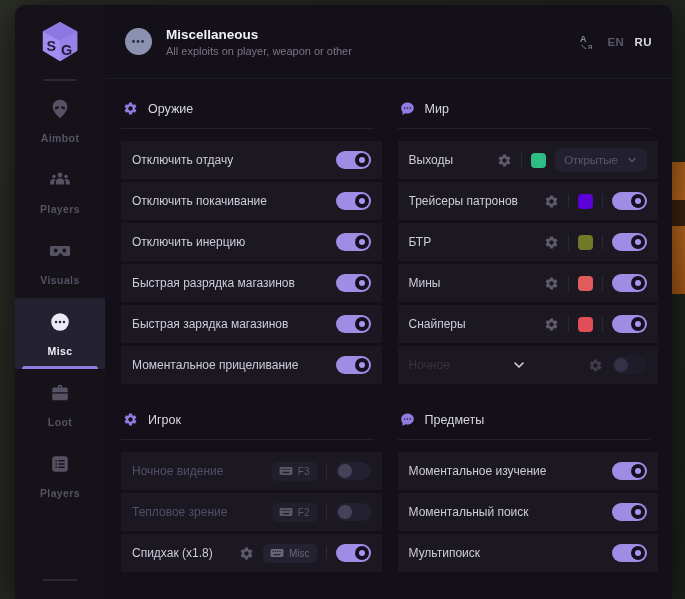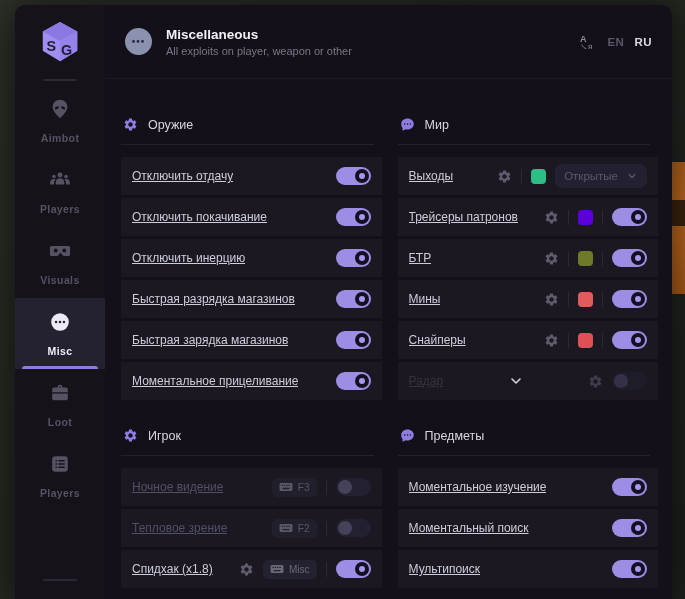--- a/index.html
+++ b/index.html
@@ -39,30 +39,30 @@
   .hdr-sub{font-size:11px;color:#7a7584;margin-top:3px;}
   .hdr-right{margin-left:auto;display:flex;align-items:center;gap:10px;}
   .tr-icon{width:18px;height:18px;color:#8d8a99;}
   .tr-icon svg{width:100%;height:100%;}
   .lang{font-size:11.5px;font-weight:700;letter-spacing:.5px;cursor:pointer;}
   .lang.en{color:#5b5767;}
   .lang.ru{color:#dcd9e6;}
 
   .content{flex:1;display:flex;gap:16px;padding:16px 14px 0 16px;overflow:hidden;}
   .col{flex:1;min-width:0;}
-  .section{margin-bottom:22px;margin-top:16px;}
+  .section{margin-bottom:22px;}
   .sec-head{display:flex;align-items:center;gap:10px;padding:6px 2px 0;}
   .sec-icon{width:15px;height:15px;color:#8f7ce0;flex:none;}
   .sec-icon svg{width:100%;height:100%;fill:currentColor;}
   .sec-icon svg .cut{fill:#131019;}
   .sec-title{font-size:12.5px;color:#d9d6e2;}
   .sec-divider{height:1px;background:#24202e;margin:12px 0;width:97%;}
 
   .row{display:flex;align-items:center;background:#1b1822;margin-bottom:3px;padding:0 11px;height:38px;gap:10px;}
-  .row-label{font-size:12px;color:#cfccd9;white-space:nowrap;overflow:hidden;text-decoration:underline;}
+  .row-label{font-size:12px;color:#cfccd9;white-space:nowrap;overflow:hidden;}
   .mid{flex:1;display:flex;justify-content:center;}
   .controls{display:flex;align-items:center;gap:9px;flex:none;}
   .row-gear{width:15px;height:15px;color:#5f5b6c;cursor:pointer;flex:none;}
   .row-gear svg{width:100%;height:100%;fill:currentColor;}
   .vsep{width:1px;height:15px;background:#2c2937;flex:none;}
   .swatch{width:15px;height:15px;border-radius:4px;cursor:pointer;flex:none;}
   .badge{display:flex;align-items:center;gap:5px;background:#242130;border-radius:5px;padding:4px 7px;color:#6b6777;font-size:10px;cursor:pointer;}
   .kbd-ic{width:14px;height:10px;color:#6b6777;display:flex;}
   .kbd-ic svg{width:100%;height:100%;}
   .toggle{width:35px;height:18px;border-radius:10px;position:relative;cursor:pointer;flex:none;}
@@ -424,21 +424,21 @@
                     </svg></span>
                   <span class="vsep"></span>
                   <span class="swatch" style="background:#e04f57"></span>
                   <span class="vsep"></span>
                   <span class="toggle on">
                     <span class="knob"></span>
                   </span>
                 </span>
               </div>
               <div class="row dim muted">
-                <span class="row-label">Радар</span>
+                <span class="row-label">Ночное</span>
                 <span class="mid">
                   <span class="expand"><svg viewBox="0 0 24 24">
                       <path d="M6 9l6 6 6-6" fill="none" stroke="currentColor" stroke-width="2.4" stroke-linecap="round" stroke-linejoin="round"></path>
                     </svg></span>
                 </span>
                 <span class="controls">
                   <span class="row-gear"><svg viewBox="0 0 24 24">
                       <path d="M19.14 12.94c.04-.3.06-.61.06-.94 0-.32-.02-.64-.07-.94l2.03-1.58c.18-.14.23-.41.12-.61l-1.92-3.32c-.12-.22-.37-.29-.59-.22l-2.39.96c-.5-.38-1.03-.7-1.62-.94l-.36-2.54c-.04-.24-.24-.41-.48-.41h-3.84c-.24 0-.43.17-.47.41l-.36 2.54c-.59.24-1.13.57-1.62.94l-2.39-.96c-.22-.08-.47 0-.59.22L2.74 8.87c-.12.21-.08.47.12.61l2.03 1.58c-.05.3-.09.63-.09.94s.02.64.07.94l-2.03 1.58c-.18.14-.23.41-.12.61l1.92 3.32c.12.22.37.29.59.22l2.39-.96c.5.38 1.03.7 1.62.94l.36 2.54c.05.24.24.41.48.41h3.84c.24 0 .44-.17.47-.41l.36-2.54c.59-.24 1.13-.56 1.62-.94l2.39.96c.22.08.47 0 .59-.22l1.92-3.32c.12-.22.07-.47-.12-.61l-2.01-1.58zM12 15.6c-1.98 0-3.6-1.62-3.6-3.6s1.62-3.6 3.6-3.6 3.6 1.62 3.6 3.6-1.62 3.6-3.6 3.6z"></path>
                     </svg></span>
                   <span class="toggle off">

